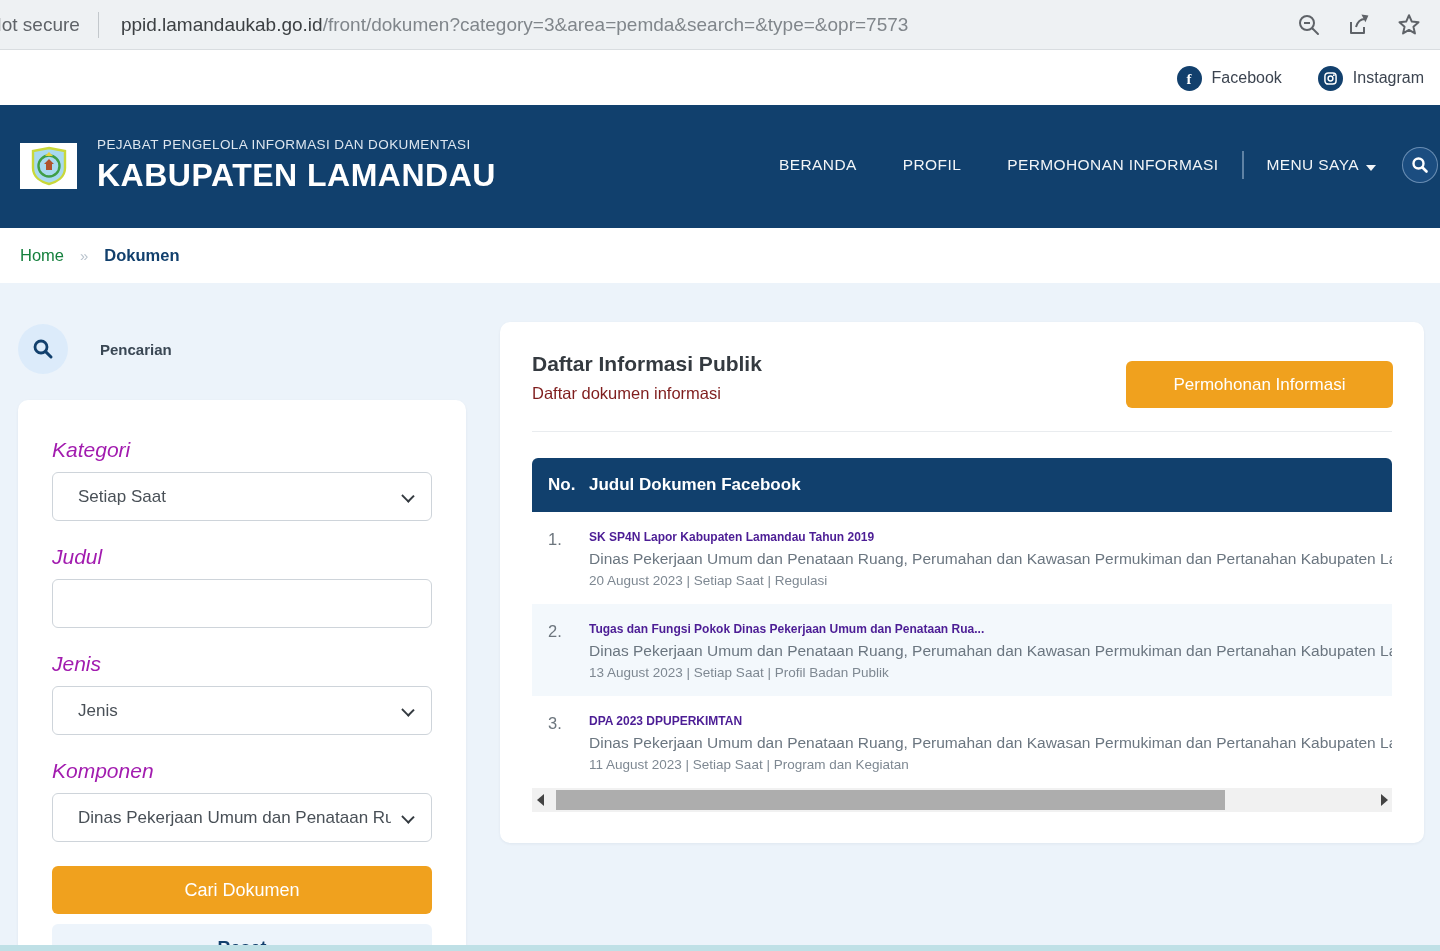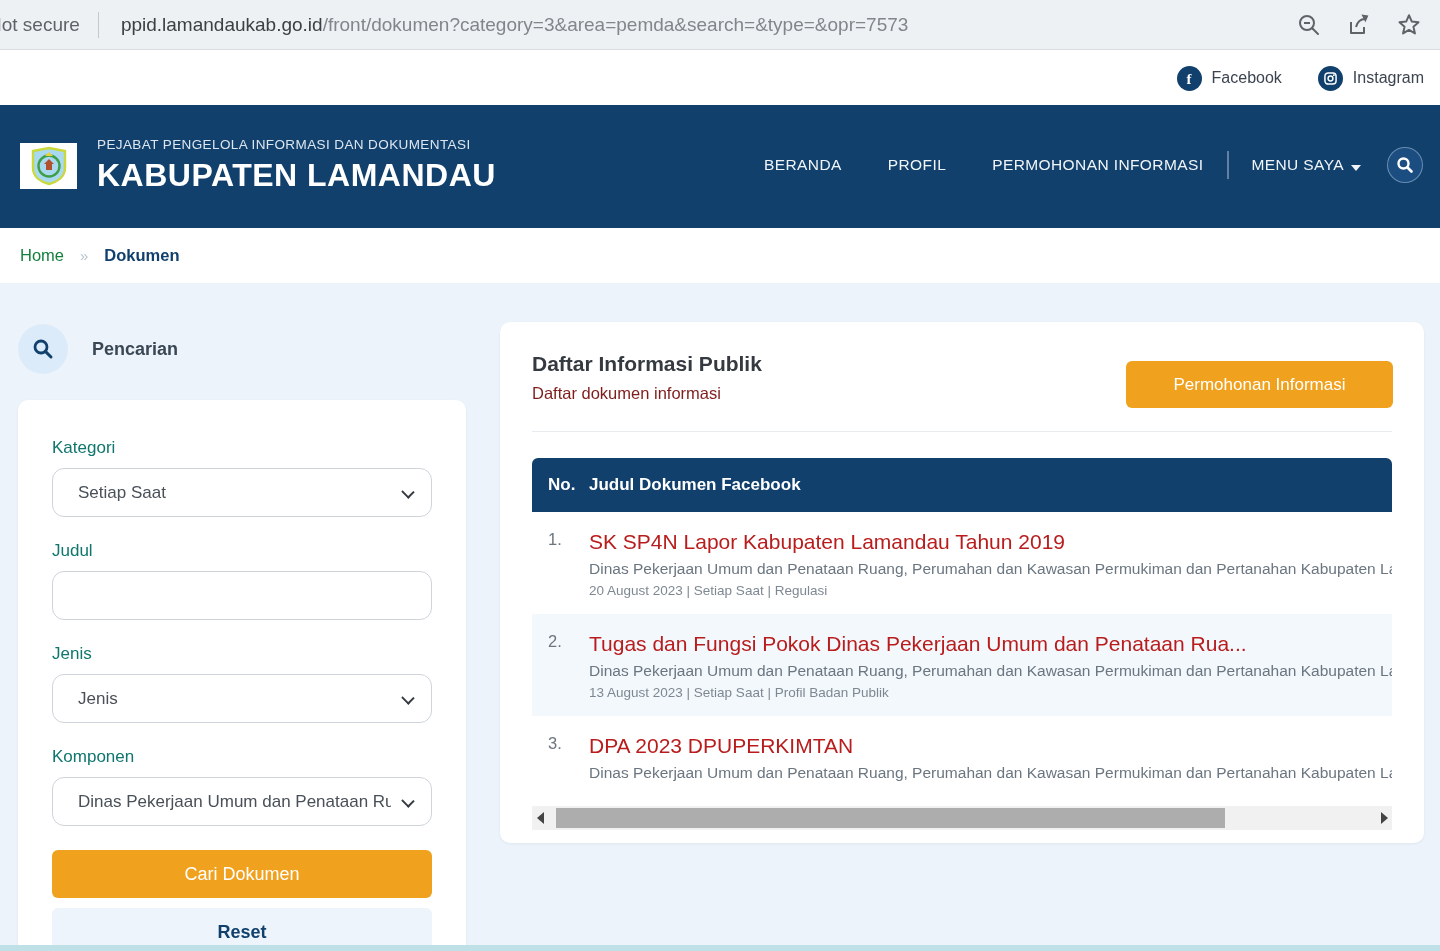--- a/index.html
+++ b/index.html
@@ -23,21 +23,21 @@
     display:flex; align-items:center; justify-content:flex-end; padding-right:16px; gap:36px; }
   .social-item { display:flex; align-items:center; gap:10px; font-size:16px; color:#3c4450; cursor:pointer; }
   .soc-circle { width:25px; height:25px; border-radius:50%; background:#12406d; display:flex; align-items:center; justify-content:center; color:#fff; }
   .soc-circle .fb-f { font-size:15px; font-weight:bold; font-family:"Liberation Serif", serif; position:relative; top:1px; }
 
   
   .site-header { position:absolute; top:105px; left:0; width:1440px; height:123px; background:#11406d;padding-left:24px; }
   .logo-box { position:absolute; left:20px; top:38px; width:57px; height:46px; background:#ffffff; display:flex; align-items:center; justify-content:center; }
   .agency-line { position:absolute; left:97px; top:32px; color:#dde6ef; font-size:13.5px; letter-spacing:.4px; }
   .site-title { position:absolute; left:97px; top:52px; color:#ffffff; font-size:32px; font-weight:bold; letter-spacing:.5px; }
-  .main-nav { position:absolute; right:17px; top:0; height:119px; display:flex; align-items:center; }
+  .main-nav { position:absolute; right:2px; top:0; height:119px; display:flex; align-items:center; }
   .nav-item { color:#f2f5f8; font-size:15.5px; letter-spacing:.4px; cursor:pointer; white-space:nowrap; }
   .nav-gap { margin-left:46px; }
   .nav-divider { width:2px; height:28px; background:rgba(190,210,230,.45); margin-left:24px; }
   .nav-caret { display:inline-block; width:0; height:0; border-left:5px solid transparent; border-right:5px solid transparent;
     border-top:6px solid #f2f5f8; margin-left:7px; position:relative; top:1px; }
   .nav-search-btn { width:36px; height:36px; border-radius:50%; background:#1b4d80; border:1.5px solid rgba(170,195,220,.55);
     margin-left:26px; display:flex; align-items:center; justify-content:center; cursor:pointer; }
 
   
   .breadcrumb-bar { position:absolute; top:228px; left:0; width:1440px; height:55px; background:#ffffff;
@@ -45,25 +45,25 @@
   .crumb-home { color:#15803d; cursor:pointer; }
   .crumb-sep { color:#b9c3cd; margin:0 16px; font-size:15px; }
   .crumb-current { color:#12406d; font-weight:bold; }
 
   
   .content { position:absolute; top:283px; left:0; width:1440px; height:668px; background:#ecf3fa; }
 
   
   .search-head { position:absolute; left:18px; top:41px; display:flex; align-items:center; }
   .search-head-circle { width:50px; height:50px; border-radius:50%; background:#dcebfa; display:flex; align-items:center; justify-content:center; }
-  .search-head-label { margin-left:24px; font-size:18px; font-weight:bold; color:#3a4754; }
+  .search-head-label { margin-left:32px; font-size:15px; font-weight:bold; color:#3a4754; }
   .search-card { position:absolute; left:18px; top:117px; width:448px; height:560px; background:#ffffff; border-radius:10px;
     box-shadow:0 1px 3px rgba(20,40,70,.06); padding:38px 34px 0 34px; }
-  .field-label { font-size:17px; color:#0f766e; margin-bottom:10px; }
-  .control { position:relative; width:380px; height:49px; border:1px solid #ced4da; border-radius:12px; background:#fff;
+  .field-label { font-size:21px; color:#a21caf; margin-bottom:10px;font-style:italic; }
+  .control { position:relative; width:380px; height:49px; border:1px solid #ced4da; border-radius:6px; background:#fff;
     display:flex; align-items:center; padding:0 40px 0 25px; font-size:17px; color:#495057; margin-bottom:24px; cursor:pointer; }
   .control.input { cursor:text; }
   .control .val { white-space:nowrap; overflow:hidden; }
   .chev { position:absolute; right:18px; top:18px; width:10px; height:10px; border-right:2.5px solid #343a40;
     border-bottom:2.5px solid #343a40; transform:rotate(45deg) scaleY(.9); }
   .btn { width:380px; height:48px; border-radius:6px; border:none; display:flex; align-items:center; justify-content:center;
     font-size:18px; cursor:pointer; font-family:"Liberation Sans", sans-serif; }
   .btn-orange { background:#f0a11e; color:#ffffff; }
   .btn-reset { background:#edf4fb; color:#12406d; font-weight:bold; margin-top:10px; }
   .cari-btn { margin-top:14px; }
@@ -76,21 +76,21 @@
   .request-btn { position:absolute; right:31px; top:39px; width:267px; height:47px; }
   .results-divider { border-top:1px solid #e9ecef; margin-top:28px; }
   .table-wrap { margin-top:26px; width:860px; overflow:hidden; }
   .t-header { height:54px; background:#11406d; border-radius:6px 6px 0 0; display:flex; align-items:center; color:#ffffff;
     font-size:17px; font-weight:bold; }
   .t-col-no { width:57px; padding-left:16px; flex:none; }
   .t-row { display:flex; padding:18px 0 16px 0; min-height:90px; background:#ffffff; }
   .t-row.alt { background:#f3f8fc; }
   .row-no { width:57px; padding-left:16px; flex:none; color:#6c757d; font-size:16.5px; }
   .row-body { flex:1; overflow:hidden; }
-  .row-title { color:#b91c1c; font-size:21px; font-weight:normal; white-space:nowrap; overflow:hidden; cursor:pointer; }
+  .row-title { color:#4c1d95; font-size:12px; font-weight:bold; white-space:nowrap; overflow:hidden; cursor:pointer; }
   .row-desc { color:#6b7680; font-size:15.5px; margin-top:6px; white-space:nowrap; overflow:hidden; }
   .row-meta { color:#7e8892; font-size:13.5px; margin-top:5px; white-space:nowrap; overflow:hidden; }
   .h-scrollbar { position:relative; height:24px; background:#f1f1f1; display:flex; align-items:center; }
   .sb-arrow { width:16px; height:24px; display:flex; align-items:center; justify-content:center; flex:none; cursor:pointer; }
   .tri-left { width:0; height:0; border-top:6px solid transparent; border-bottom:6px solid transparent; border-right:7px solid #444; }
   .tri-right { width:0; height:0; border-top:6px solid transparent; border-bottom:6px solid transparent; border-left:7px solid #444; }
   .sb-thumb { position:absolute; left:24px; top:2px; width:669px; height:20px; background:#adadad; cursor:grab; }
   .sb-track-right { flex:1; }
 
   .bottom-strip { position:absolute; left:0; bottom:0; width:1440px; height:6px; background:#bfe0e6; }
@@ -248,20 +248,21 @@
             <div class="row-desc">Dinas Pekerjaan Umum dan Penataan Ruang, Perumahan dan Kawasan Permukiman dan Pertanahan Kabupaten La</div>
             <div class="row-meta">13 August 2023 | Setiap Saat | Profil Badan Publik</div>
           </div>
         </div>
 
         <div class="t-row">
           <span class="row-no">3.</span>
           <div class="row-body">
             <div class="row-title">DPA 2023 DPUPERKIMTAN</div>
             <div class="row-desc">Dinas Pekerjaan Umum dan Penataan Ruang, Perumahan dan Kawasan Permukiman dan Pertanahan Kabupaten La</div>
+            <div class="row-meta">11 August 2023 | Setiap Saat | Program dan Kegiatan</div>
           </div>
         </div>
 
         <div class="h-scrollbar">
           <span class="sb-arrow">
               <span class="tri-left"></span>
             </span>
           <span class="sb-thumb"></span>
           <span class="sb-track-right"></span>
           <span class="sb-arrow">

